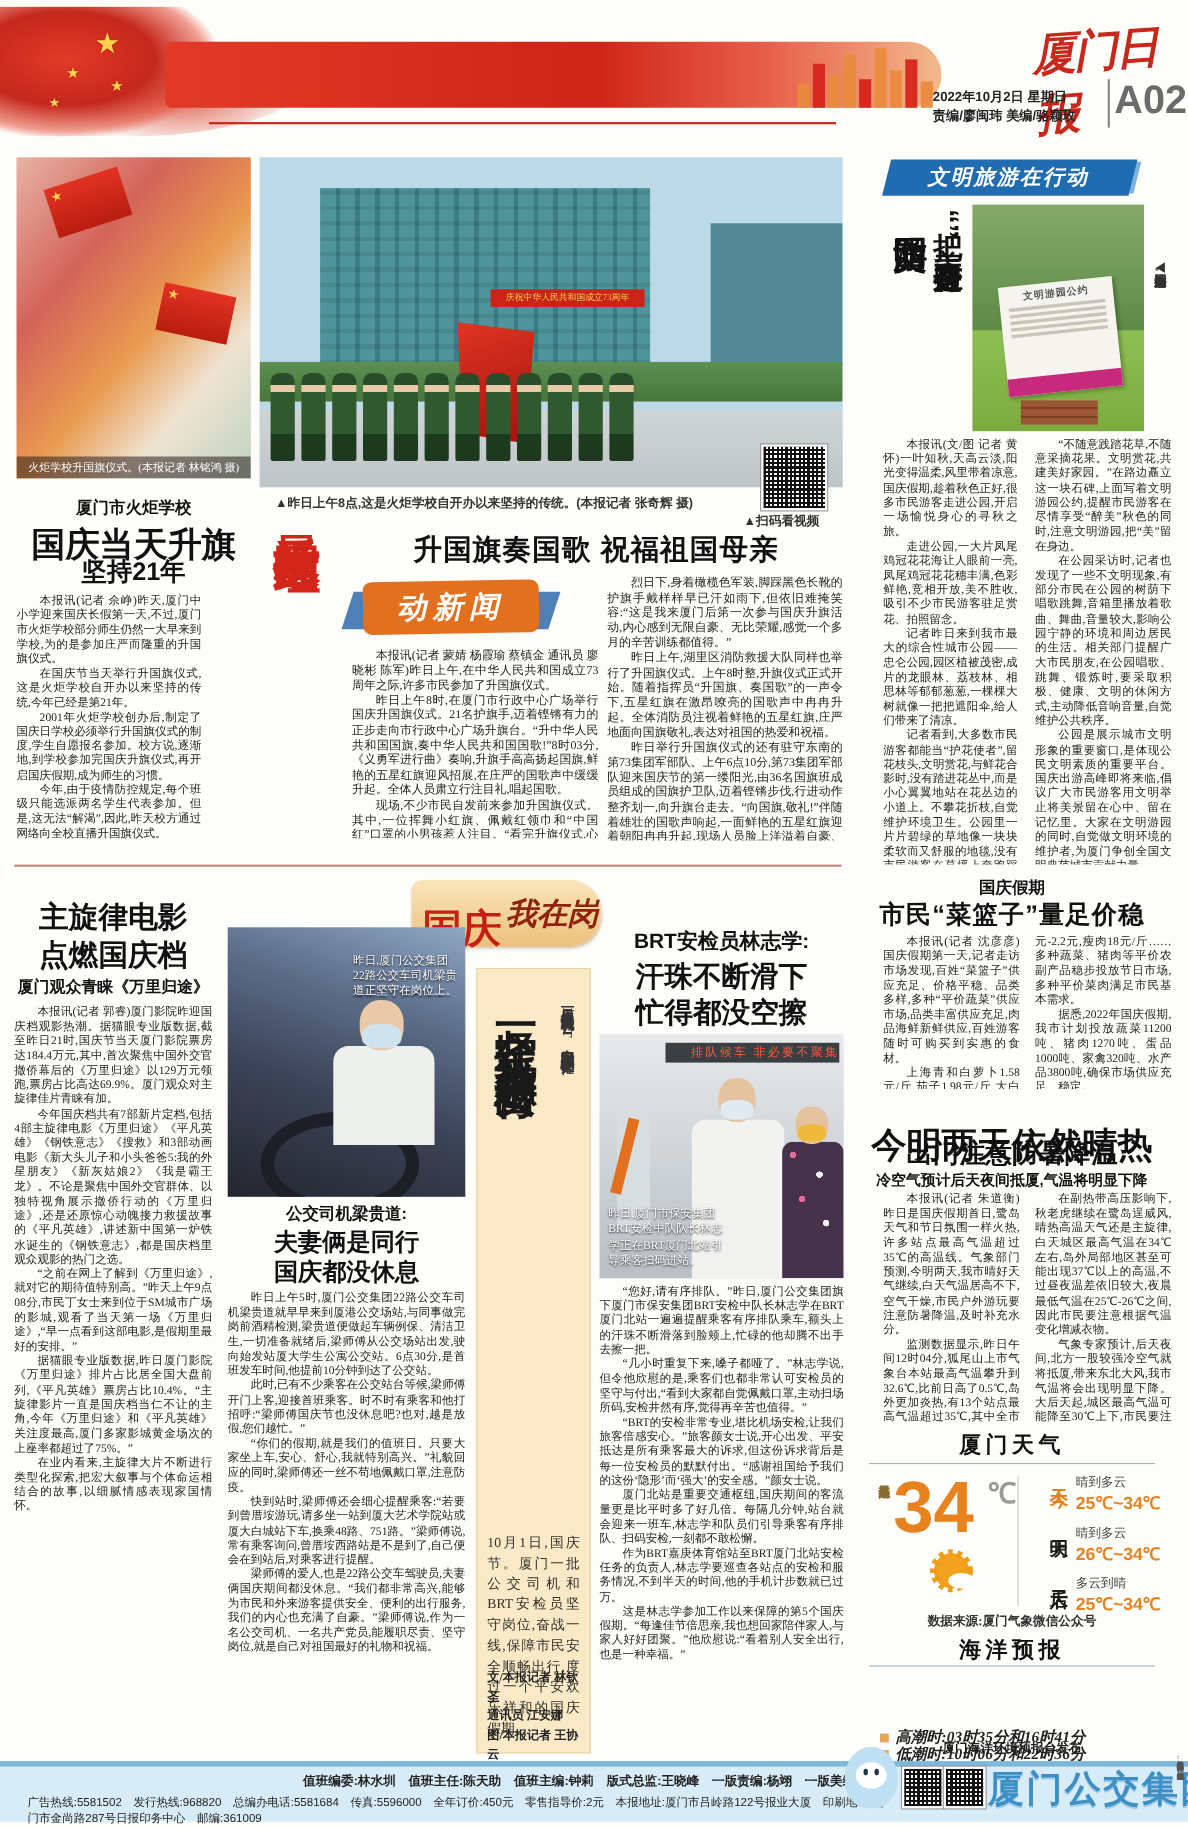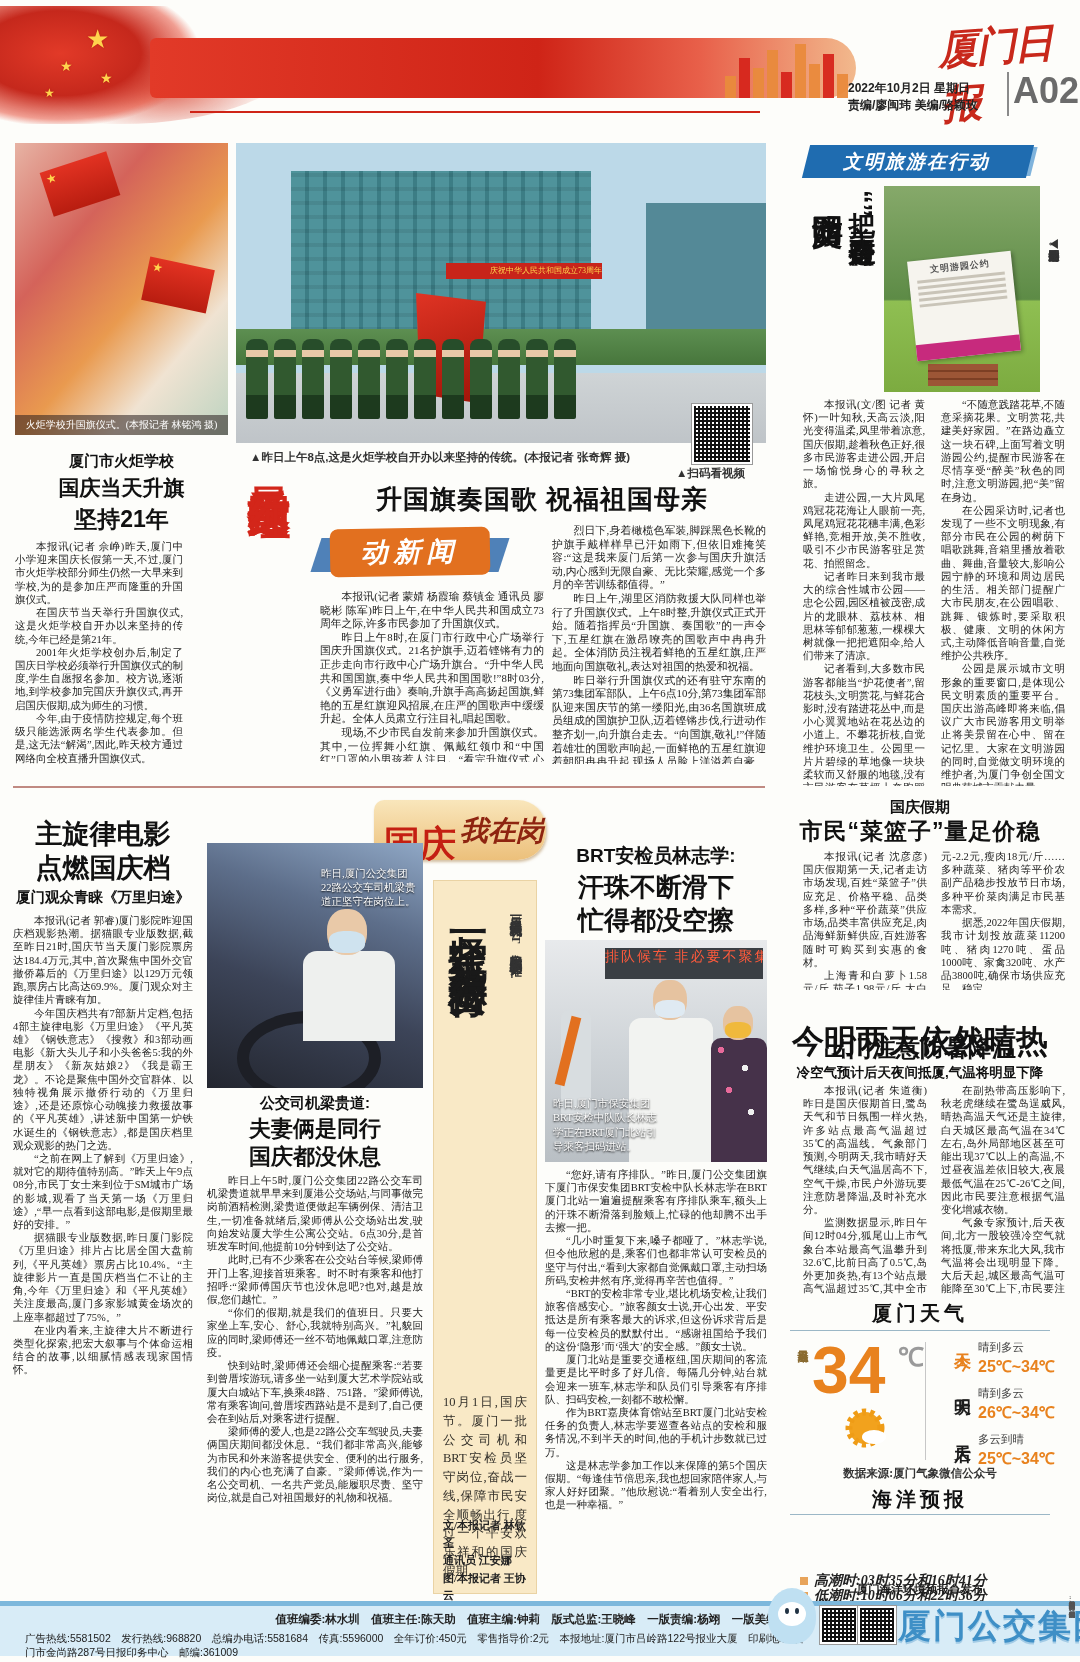--- a/index.html
+++ b/index.html
@@ -44,35 +44,35 @@
     font-size:10px;padding:3px 6px;text-align:center}
   .photo-soldiers{left:236px;top:143px;width:530px;height:300px;background:#bcd9e8}
   .bldg{position:absolute;left:55px;top:28px;width:300px;height:170px;background:
     repeating-linear-gradient(90deg,#4f939b 0 14px,#3c7d85 14px 18px),
     repeating-linear-gradient(0deg,rgba(255,255,255,.12) 0 10px,rgba(0,0,0,.08) 10px 14px);background-blend-mode:multiply}
   .bldg2{position:absolute;right:0;top:60px;width:120px;height:130px;background:#48808e;opacity:.9}
   .photo-soldiers .greens{position:absolute;left:0;right:0;top:186px;height:36px;
     background:linear-gradient(180deg,#5d8f51,#47763c)}
   .troops{position:absolute;left:10px;top:190px;right:60px;height:86px;display:flex;gap:6px;align-items:flex-end}
   .troop{width:22px;height:80px;background:linear-gradient(180deg,#274d2a 0 14%,#e8c9a8 14% 22%,#31592f 22% 70%,#1d3a1e 70%);border-radius:8px 8px 2px 2px}
-  .red-banner-bldg{position:absolute;left:210px;top:120px;width:156px;height:16px;background:#c8241a;
-    color:#ffd34d;font-size:8px;line-height:16px;text-align:right;overflow:hidden;white-space:nowrap}
+  .red-banner-bldg{position:absolute;left:210px;top:120px;width:140px;height:16px;background:#c8241a;
+    color:#ffd34d;font-size:8px;line-height:16px;text-align:center;overflow:hidden;white-space:nowrap}
   .big-flag{position:absolute;left:180px;top:150px;width:70px;height:110px;
     background:linear-gradient(160deg,#e03424,#9f1408);clip-path:polygon(0 0,100% 8%,88% 100%,6% 92%)}
   .ground{position:absolute;left:0;right:0;bottom:0;height:70px;background:linear-gradient(180deg,#cfd4d6,#bfc4c8)}
   .center-photo-cap{left:250px;top:450px;width:430px;font-size:11.5px;font-weight:bold;color:#333;
     font-family:"Liberation Sans",sans-serif}
   .qr{background:
       repeating-linear-gradient(0deg,#111 0 2px,transparent 2px 4px),
       repeating-linear-gradient(90deg,#111 0 2px,#fff 2px 4px);border:2px solid #fff;outline:1px solid #999}
   .qr-label{left:676px;top:466px;width:100px;font-size:11.5px;font-weight:bold;color:#333;font-family:"Liberation Sans",sans-serif}
   .red-vert-headline{left:236px;top:452px;width:66px;height:312px;font-size:43px;letter-spacing:2px;
     color:#d3261a;font-family:"Liberation Sans",sans-serif;font-weight:bold;line-height:64px}
   .torch-kicker{left:15px;top:452px;width:213px;font-size:15px}
-  .torch-t1{left:15px;top:474px;width:213px;font-size:21px}
+  .torch-t1{left:15px;top:474px;width:213px;font-size:31px}
   .torch-t2{left:15px;top:504px;width:213px;font-size:23px}
   .torch-body{left:15px;top:540px;width:168px;height:224px}
   .fc-title{left:318px;top:482px;width:448px;font-size:26px;letter-spacing:1px}
   .badge-dxw{left:330px;top:528px;width:160px;height:52px}
   .badge-dxw .blue{position:absolute;left:-14px;top:10px;width:188px;height:34px;background:#4f81b8;transform:skewX(-18deg)}
   .badge-dxw .orange{position:absolute;left:0;top:0;width:160px;height:48px;background:#e2701f;border-radius:8px;
     color:#fff;font-size:27px;font-weight:bold;font-style:italic;text-align:center;line-height:48px;
     font-family:"Liberation Sans",sans-serif;letter-spacing:6px;transform:rotate(-1deg)}
   .fc-col1{left:320px;top:590px;width:224px;height:172px;font-size:10.8px}
   .fc-col2{left:552px;top:524px;width:214px;height:240px;font-size:10.8px}
@@ -117,22 +117,22 @@
   .panel{left:433px;top:880px;width:102px;height:712px;background:#f9e9c6;border:1px solid #ead3a4}
   .panel-big{position:absolute;right:44px;top:24px;height:470px;font-size:39px;line-height:48px;letter-spacing:3px;
     color:#191919;font-family:"Liberation Sans",sans-serif;font-weight:bold}
   .panel-lede{position:absolute;right:12px;top:26px;height:300px;font-size:12.5px;letter-spacing:1px;color:#333;font-weight:bold}
   .panel-sum{position:absolute;left:9px;top:512px;width:84px;font-size:12.5px;line-height:1.5;color:#33302a;text-align:justify}
   .panel-credit{position:absolute;left:9px;top:636px;width:88px;font-size:11px;font-weight:bold;line-height:1.6;color:#222}
   .brt-kicker{left:545px;top:843px;width:222px;font-size:19px}
   .brt-t1{left:545px;top:870px;width:222px;font-size:26px}
   .brt-t2{left:545px;top:903px;width:222px;font-size:26px}
   .photo-brt{left:545px;top:940px;width:222px;height:222px;background:linear-gradient(180deg,#e8eaec 0%,#cfd4d8 50%,#b9bfc4 100%)}
-  .led{position:absolute;left:60px;top:8px;right:4px;height:31px;background:#3a3f44;color:#ff5a3c;
-    font-size:14px;line-height:18px;text-align:left;letter-spacing:2px;overflow:hidden;white-space:nowrap}
+  .led{position:absolute;left:60px;top:8px;right:4px;height:18px;background:#3a3f44;color:#ff5a3c;
+    font-size:11px;line-height:18px;text-align:right;letter-spacing:2px;overflow:hidden;white-space:nowrap}
   .brt-man-head{position:absolute;left:108px;top:40px;width:34px;height:40px;background:#e6c3a0;border-radius:45%}
   .brt-man-mask{position:absolute;left:110px;top:60px;width:30px;height:18px;background:#dfeaf2;border-radius:40%}
   .brt-man-shirt{position:absolute;left:84px;top:78px;width:84px;height:144px;background:#f2f3f1;border-radius:12px 12px 0 0}
   .brt-woman-head{position:absolute;left:178px;top:66px;width:30px;height:34px;background:#e6c3a0;border-radius:45%}
   .brt-woman-mask{position:absolute;left:180px;top:82px;width:26px;height:16px;background:#f0b93c;border-radius:40%}
   .brt-woman-dress{position:absolute;left:166px;top:98px;width:56px;height:124px;border-radius:10px 10px 0 0;
     background:radial-gradient(circle 5px at 10px 12px,#e86a9b 60%,transparent 61%),
                radial-gradient(circle 5px at 34px 30px,#f0f0f0 60%,transparent 61%),
                radial-gradient(circle 5px at 18px 52px,#e86a9b 60%,transparent 61%),
                radial-gradient(circle 5px at 40px 74px,#f0f0f0 60%,transparent 61%),#46324a}

